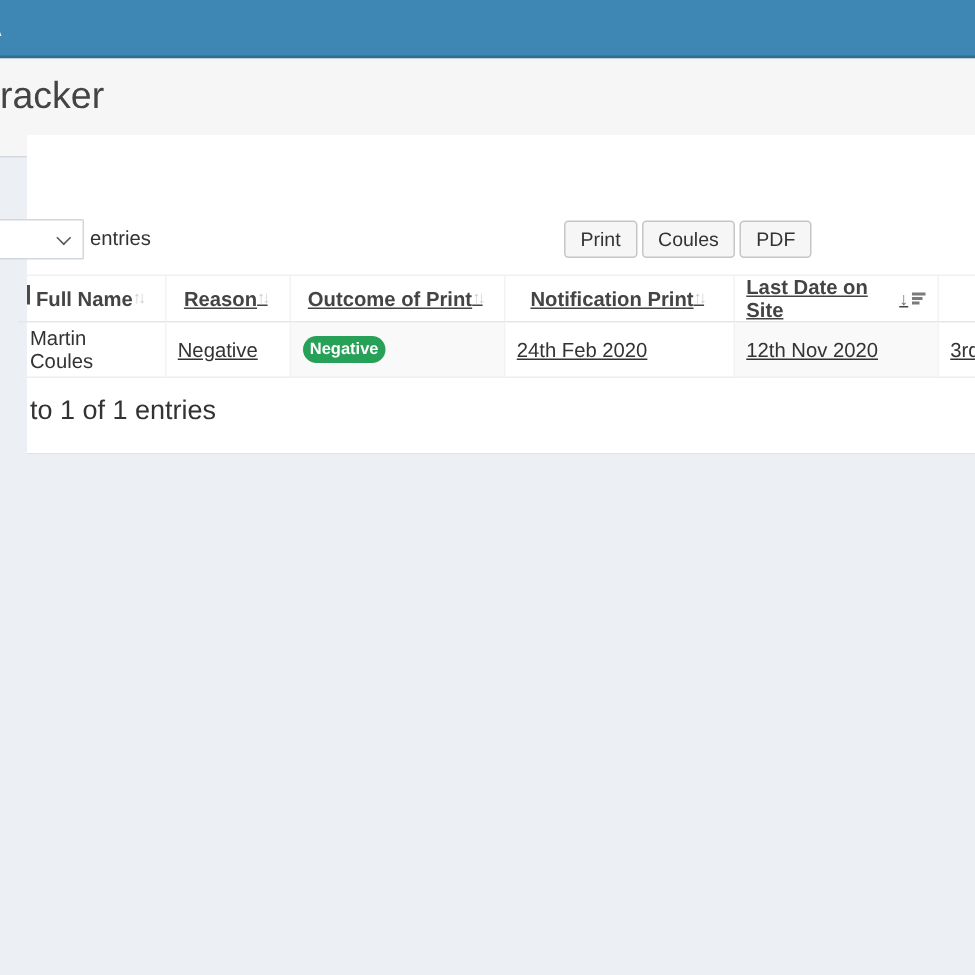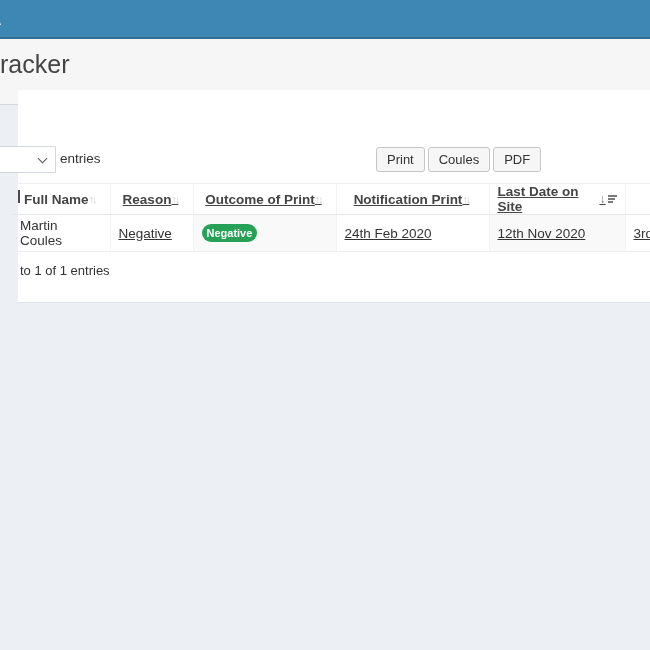--- a/index.html
+++ b/index.html
@@ -54,21 +54,21 @@
   .bars{display:flex;flex-direction:column;gap:1.5px;align-items:flex-start;}
   .bars i{display:block;height:1.5px;background:#7a7a7a;}
   .bars i:nth-child(1){width:9px;} .bars i:nth-child(2){width:7px;} .bars i:nth-child(3){width:5px;}
 
   .badge{display:inline-block;padding:3px 5px;background:var(--badge_green);color:#fff;
          font-size:11px;font-weight:bold;border-radius:10px;line-height:1.1;}
 
   
   .sliver{position:absolute;top:100px;left:0;width:2px;height:13px;background:#4a4a4a;}
 
-  .info{position:absolute;top:173px;left:2px;font-size:13px;color:#333;}
+  .info{position:absolute;top:173px;left:2px;font-size:18px;color:#333;}
 </style>
 </head>
 <body>
 
 <div class="screen">
 
   <div class="navbar">
     <span class="brand-fragment">A</span>
   </div>
 

